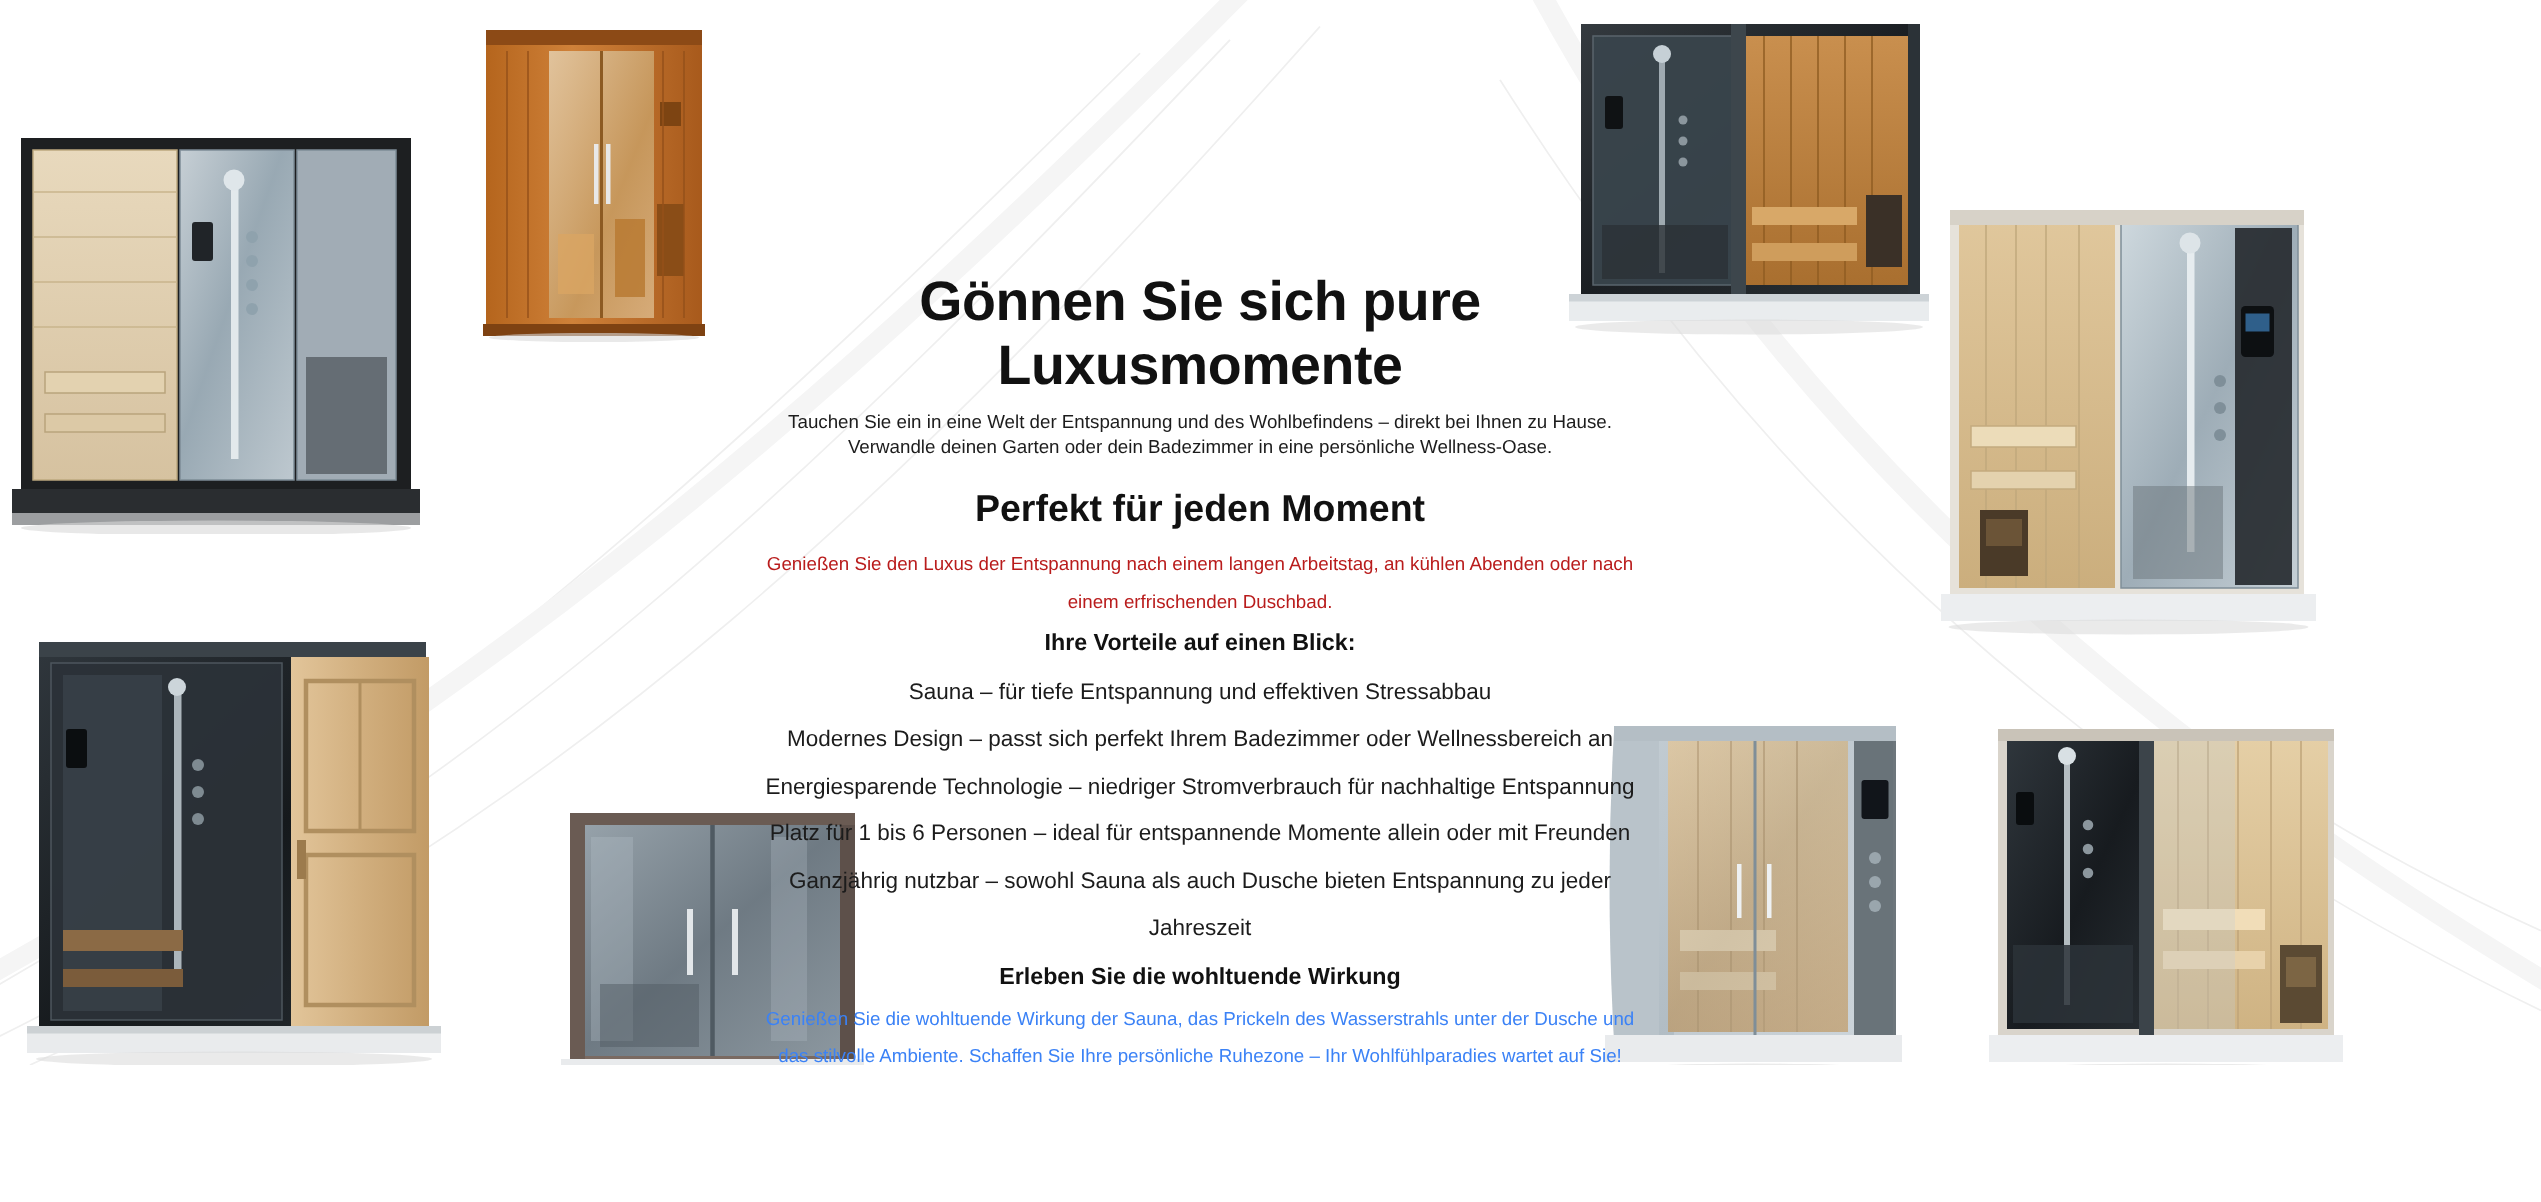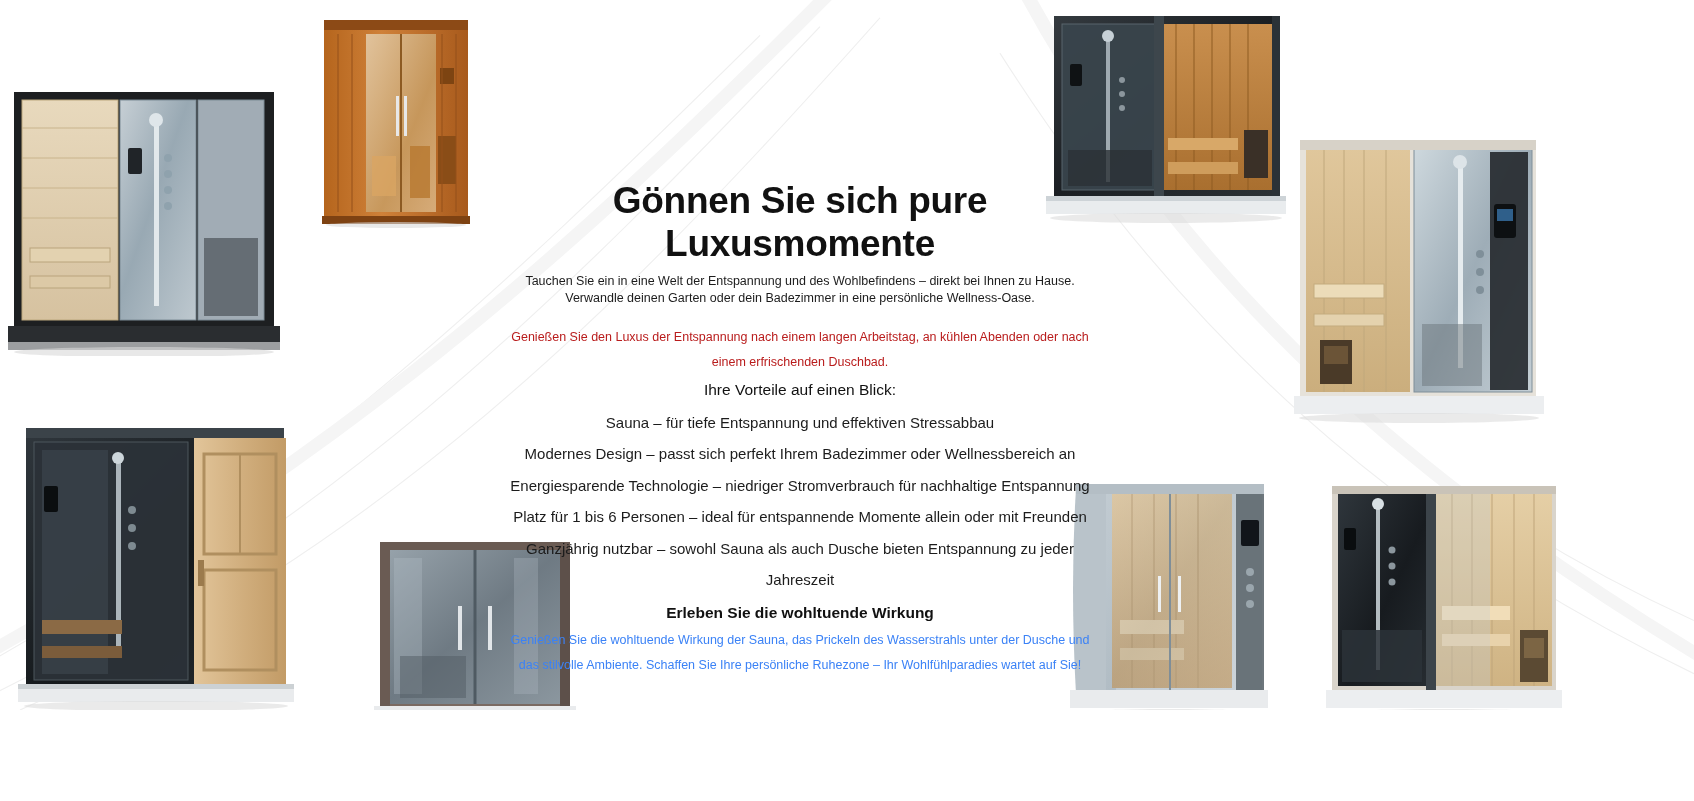--- a/index.html
+++ b/index.html
@@ -55,21 +55,21 @@
     color: #111;
   }
   .para {
     font-size: 12.5px;
     line-height: 2.0;
     margin: 0 0 6px 0;
     color: #b91c1c;
   }
   .h3 {
     font-size: 15.5px;
-    font-weight: normal;
+    font-weight: bold;
     margin: 4px 0 8px 0;
     color: #111;
   }
   .benefits { list-style: none; margin: 0 0 8px 0; padding: 0; }
   .benefits li {
     font-size: 15px;
     line-height: 2.1;
     color: #1c1c1c;
   }
   .h4 {
@@ -465,20 +465,21 @@
 
       <rect x="0" y="210" width="236" height="18" fill="#eceef0"></rect>
       <ellipse cx="118" cy="234" rx="112" ry="5" fill="#dcdcdc" opacity="0.6"></ellipse>
     </svg>
   </div>
 
   <div class="content">
     <h1 class="h1">Gönnen Sie sich pure Luxusmomente</h1>
     <p class="lead">Tauchen Sie ein in eine Welt der Entspannung und des Wohlbefindens – direkt bei Ihnen zu Hause. Verwandle deinen Garten oder dein Badezimmer in eine persönliche Wellness-Oase.</p>
 
+    <h2 class="h2">Perfekt für jeden Moment</h2>
     <p class="para">Genießen Sie den Luxus der Entspannung nach einem langen Arbeitstag, an kühlen Abenden oder nach einem erfrischenden Duschbad.</p>
 
     <h3 class="h3">Ihre Vorteile auf einen Blick:</h3>
     <ul class="benefits">
       <li>Sauna – für tiefe Entspannung und effektiven Stressabbau</li>
       <li>Modernes Design – passt sich perfekt Ihrem Badezimmer oder Wellnessbereich an</li>
       <li>Energiesparende Technologie – niedriger Stromverbrauch für nachhaltige Entspannung</li>
       <li>Platz für 1 bis 6 Personen – ideal für entspannende Momente allein oder mit Freunden</li>
       <li>Ganzjährig nutzbar – sowohl Sauna als auch Dusche bieten Entspannung zu jeder Jahreszeit</li>
     </ul>

